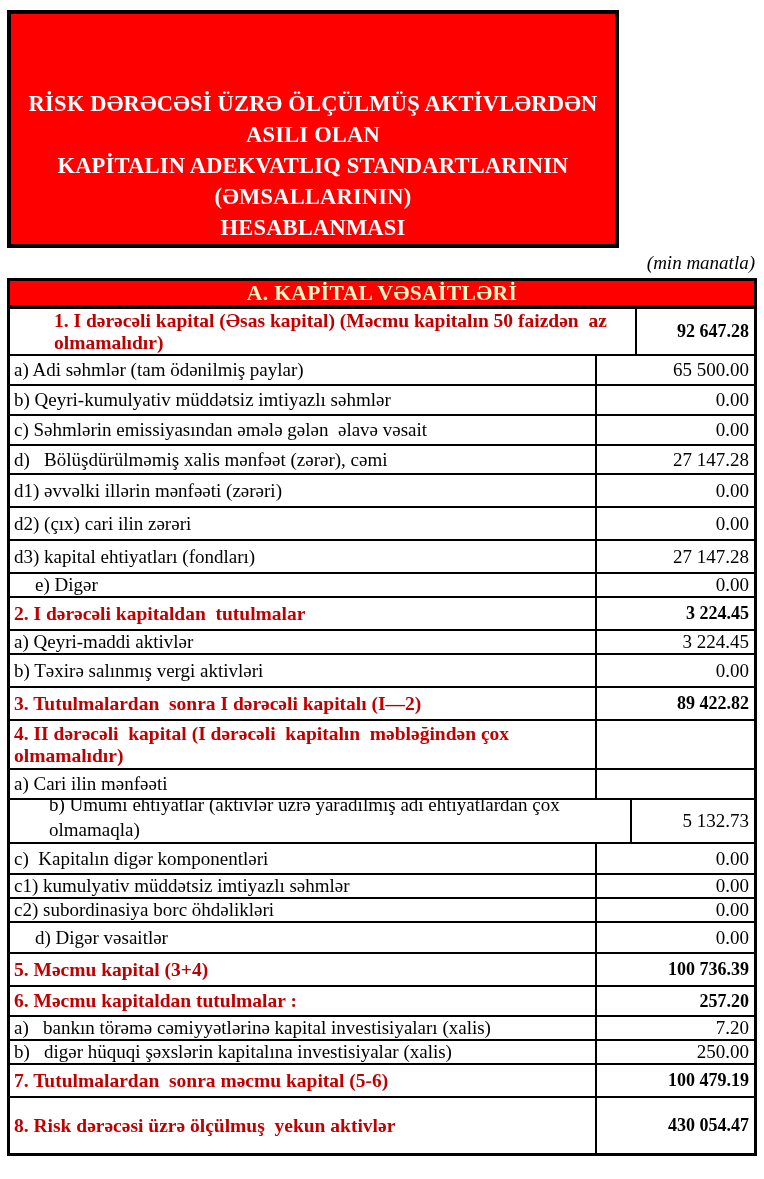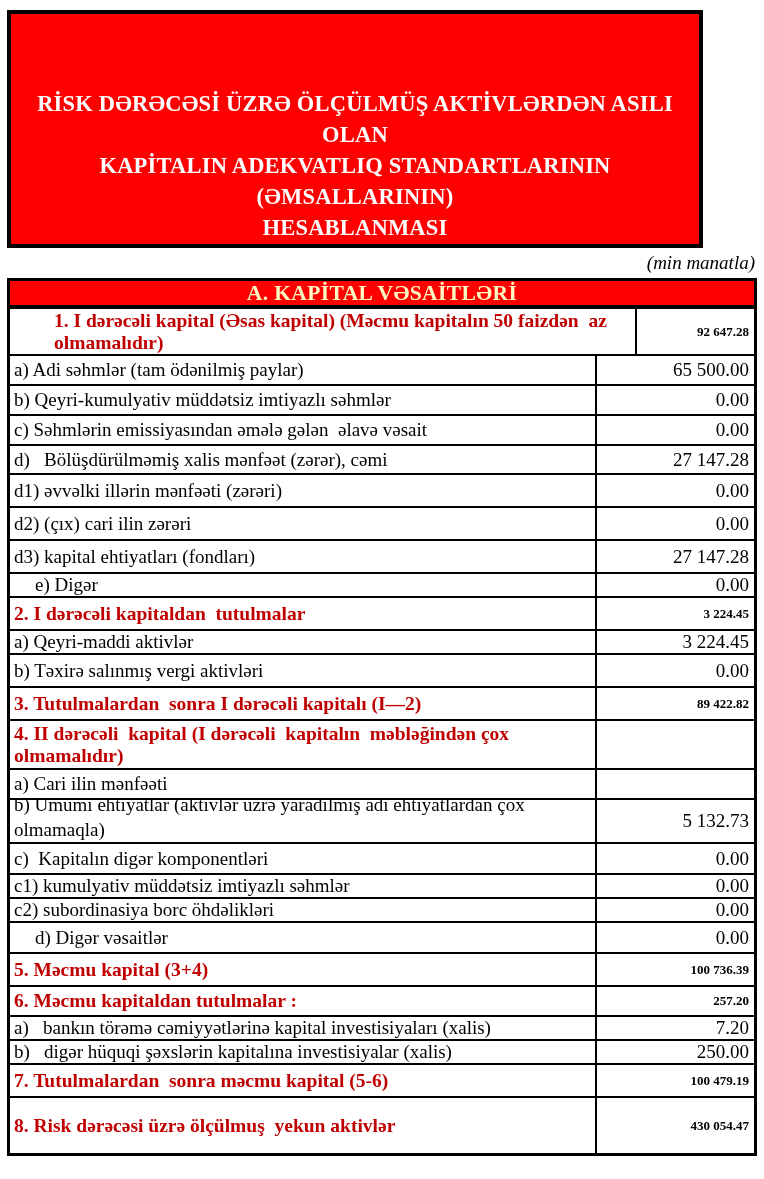--- a/index.html
+++ b/index.html
@@ -14,21 +14,21 @@
     width:764px;height:1179px;
     overflow:hidden;
     background:#fff;
     font-family:"Liberation Serif", serif;
     color:#000;
   }
 
   
   .title-block{
     position:absolute;left:7px;top:10px;
-    width:696px;height:238px;
+    width:612px;height:238px;
     background:var(--red);
     border:4px solid var(--border);
     color:#fff;text-align:center;
     padding:74px 14px 0 14px;
   }
   .title-line{
     font-weight:bold;
     font-size:22.5px;
     line-height:31px;
     letter-spacing:.2px;
@@ -88,23 +88,23 @@
     flex:1;
     display:flex;align-items:center;justify-content:flex-end;
     padding-right:5px;
     font-size:19px;
   }
   .trow.section .label-text{
     color:var(--darkred);
     font-weight:bold;
     font-size:19.5px;
   }
-  .trow.section .row-value{font-weight:bold;font-size:13px;}
+  .trow.section .row-value{font-weight:bold;font-size:18px;}
   .trow.indent .row-label{padding-left:25px;}
-  .trow.clip .row-label{align-items:flex-start;}
+  .trow.clip .row-label{align-items:flex-start;margin-left:35px;}
   .trow.clip .label-text{margin-top:-8px;line-height:25px;}
 </style>
 </head>
 <body>
 
 <div class="page">
 
   <div class="title-block">
     <div class="title-line">RİSK DƏRƏCƏSİ ÜZRƏ ÖLÇÜLMÜŞ AKTİVLƏRDƏN ASILI OLAN</div>
     <div class="title-line">KAPİTALIN ADEKVATLIQ STANDARTLARININ (ƏMSALLARININ)</div>

